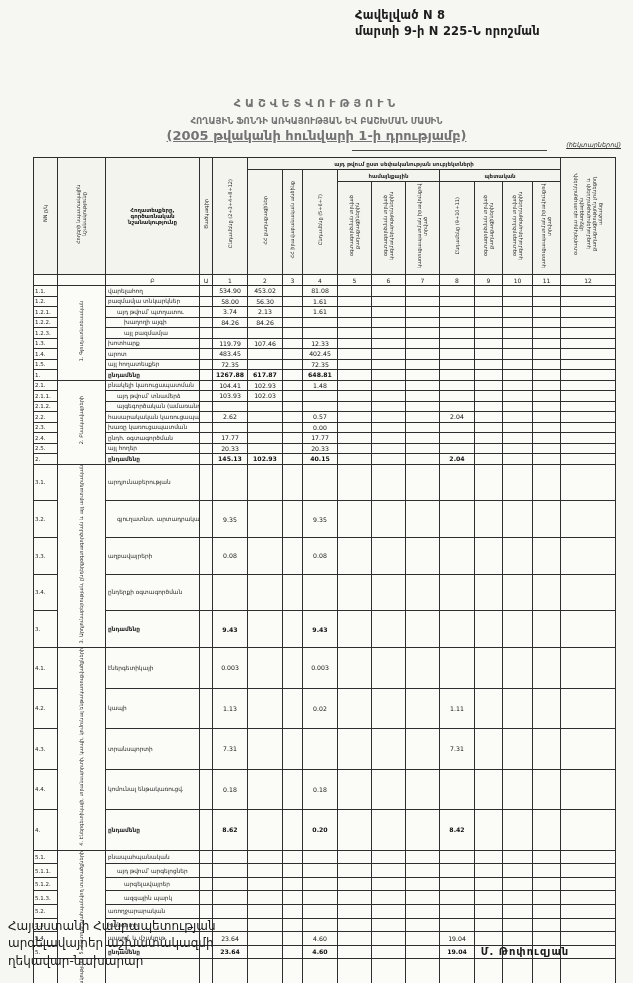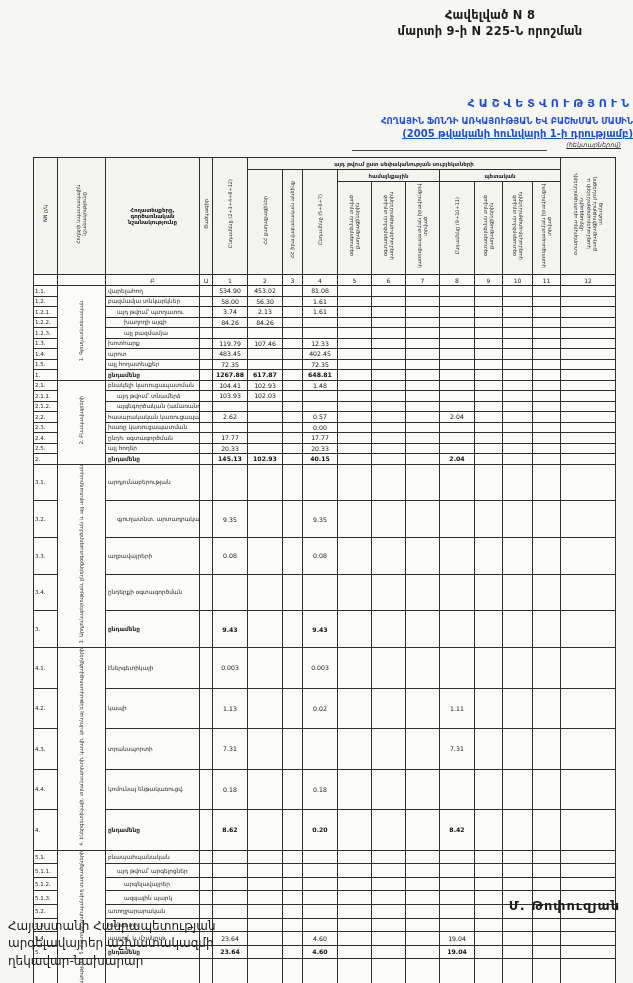--- a/index.html
+++ b/index.html
@@ -8,29 +8,29 @@
     background:#f6f6f2;
     font-family:"DejaVu Sans", sans-serif;
     color:#161616;
     position:relative;
     overflow:hidden;
   }
   .sheet{position:absolute;inset:0;}
   
   .appendix{
     position:absolute;top:8px;right:8px;width:270px;
-    text-align:center;font-weight:bold;font-size:11.5px;line-height:1.35;
+    text-align:left;font-weight:bold;font-size:11.5px;line-height:1.35;
     color:#1c1c1c;letter-spacing:.2px;
   }
   
-  .titleblock{position:absolute;top:97px;left:0;width:100%;text-align:right;color:#1d4ed8;}
+  .titleblock{position:absolute;top:97px;left:0;width:100%;text-align:center;color:#737373;}
   .titleblock .t1{font-weight:bold;font-size:11px;letter-spacing:4px;}
   .titleblock .t2{font-weight:bold;font-size:8.6px;margin-top:3px;letter-spacing:.2px;}
   .titleblock .t3{font-weight:bold;font-size:8.6px;margin-top:6px;}
-  .titleblock .t4{font-weight:bold;font-size:10px;margin-top:2px;text-decoration:underline;}
+  .titleblock .t4{font-weight:bold;font-size:13px;margin-top:2px;text-decoration:underline;}
   .units-note{
     position:absolute;top:141px;right:12px;font-size:6.5px;font-style:italic;color:#333;text-decoration:underline;
   }
   .fill-line{position:absolute;top:150px;left:352px;width:195px;border-bottom:1px solid #444;height:0;}
   
   .tablewrap{position:absolute;top:157px;left:33px;}
   table{border-collapse:collapse;table-layout:fixed;width:582px;background:#fbfbf8;}
   col.w-num{width:24px}col.w-cat{width:48px}col.w-lbl{width:94px}col.w-code{width:13px}
   col.w-c1{width:35px}col.w-c2{width:35px}col.w-c3{width:20px}col.w-c4{width:35px}
   col.w-c5{width:34px}col.w-c6{width:34px}col.w-c7{width:34px}col.w-c8{width:35px}
@@ -57,22 +57,22 @@
   td.val{font-size:6.2px;text-align:center;color:#111;white-space:nowrap;}
   tr.total td{border-top:1.6px solid #1d1d1d;}
   tr.total td.lbl, tr.total td.val{font-weight:bold;}
   tr.tall{height:34px;}
   
   .footer{
     position:absolute;top:918px;left:8px;
     font-weight:normal;font-size:12px;line-height:1.45;color:#1c1c1c;
   }
   .signature{
-    position:absolute;top:898px;left:430px;width:190px;text-align:right;
-    font-weight:bold;font-size:13px;color:#1c1c1c;letter-spacing:1px;
+    position:absolute;top:946px;left:430px;width:190px;text-align:center;
+    font-weight:bold;font-size:10px;color:#1c1c1c;letter-spacing:1px;
   }
 </style>
 </head>
 <body>
 
 <div class="sheet">
 
   <div class="appendix">
     <div>Հավելված N 8</div>
     <div>մարտի 9-ի N 225-Ն որոշման</div>

